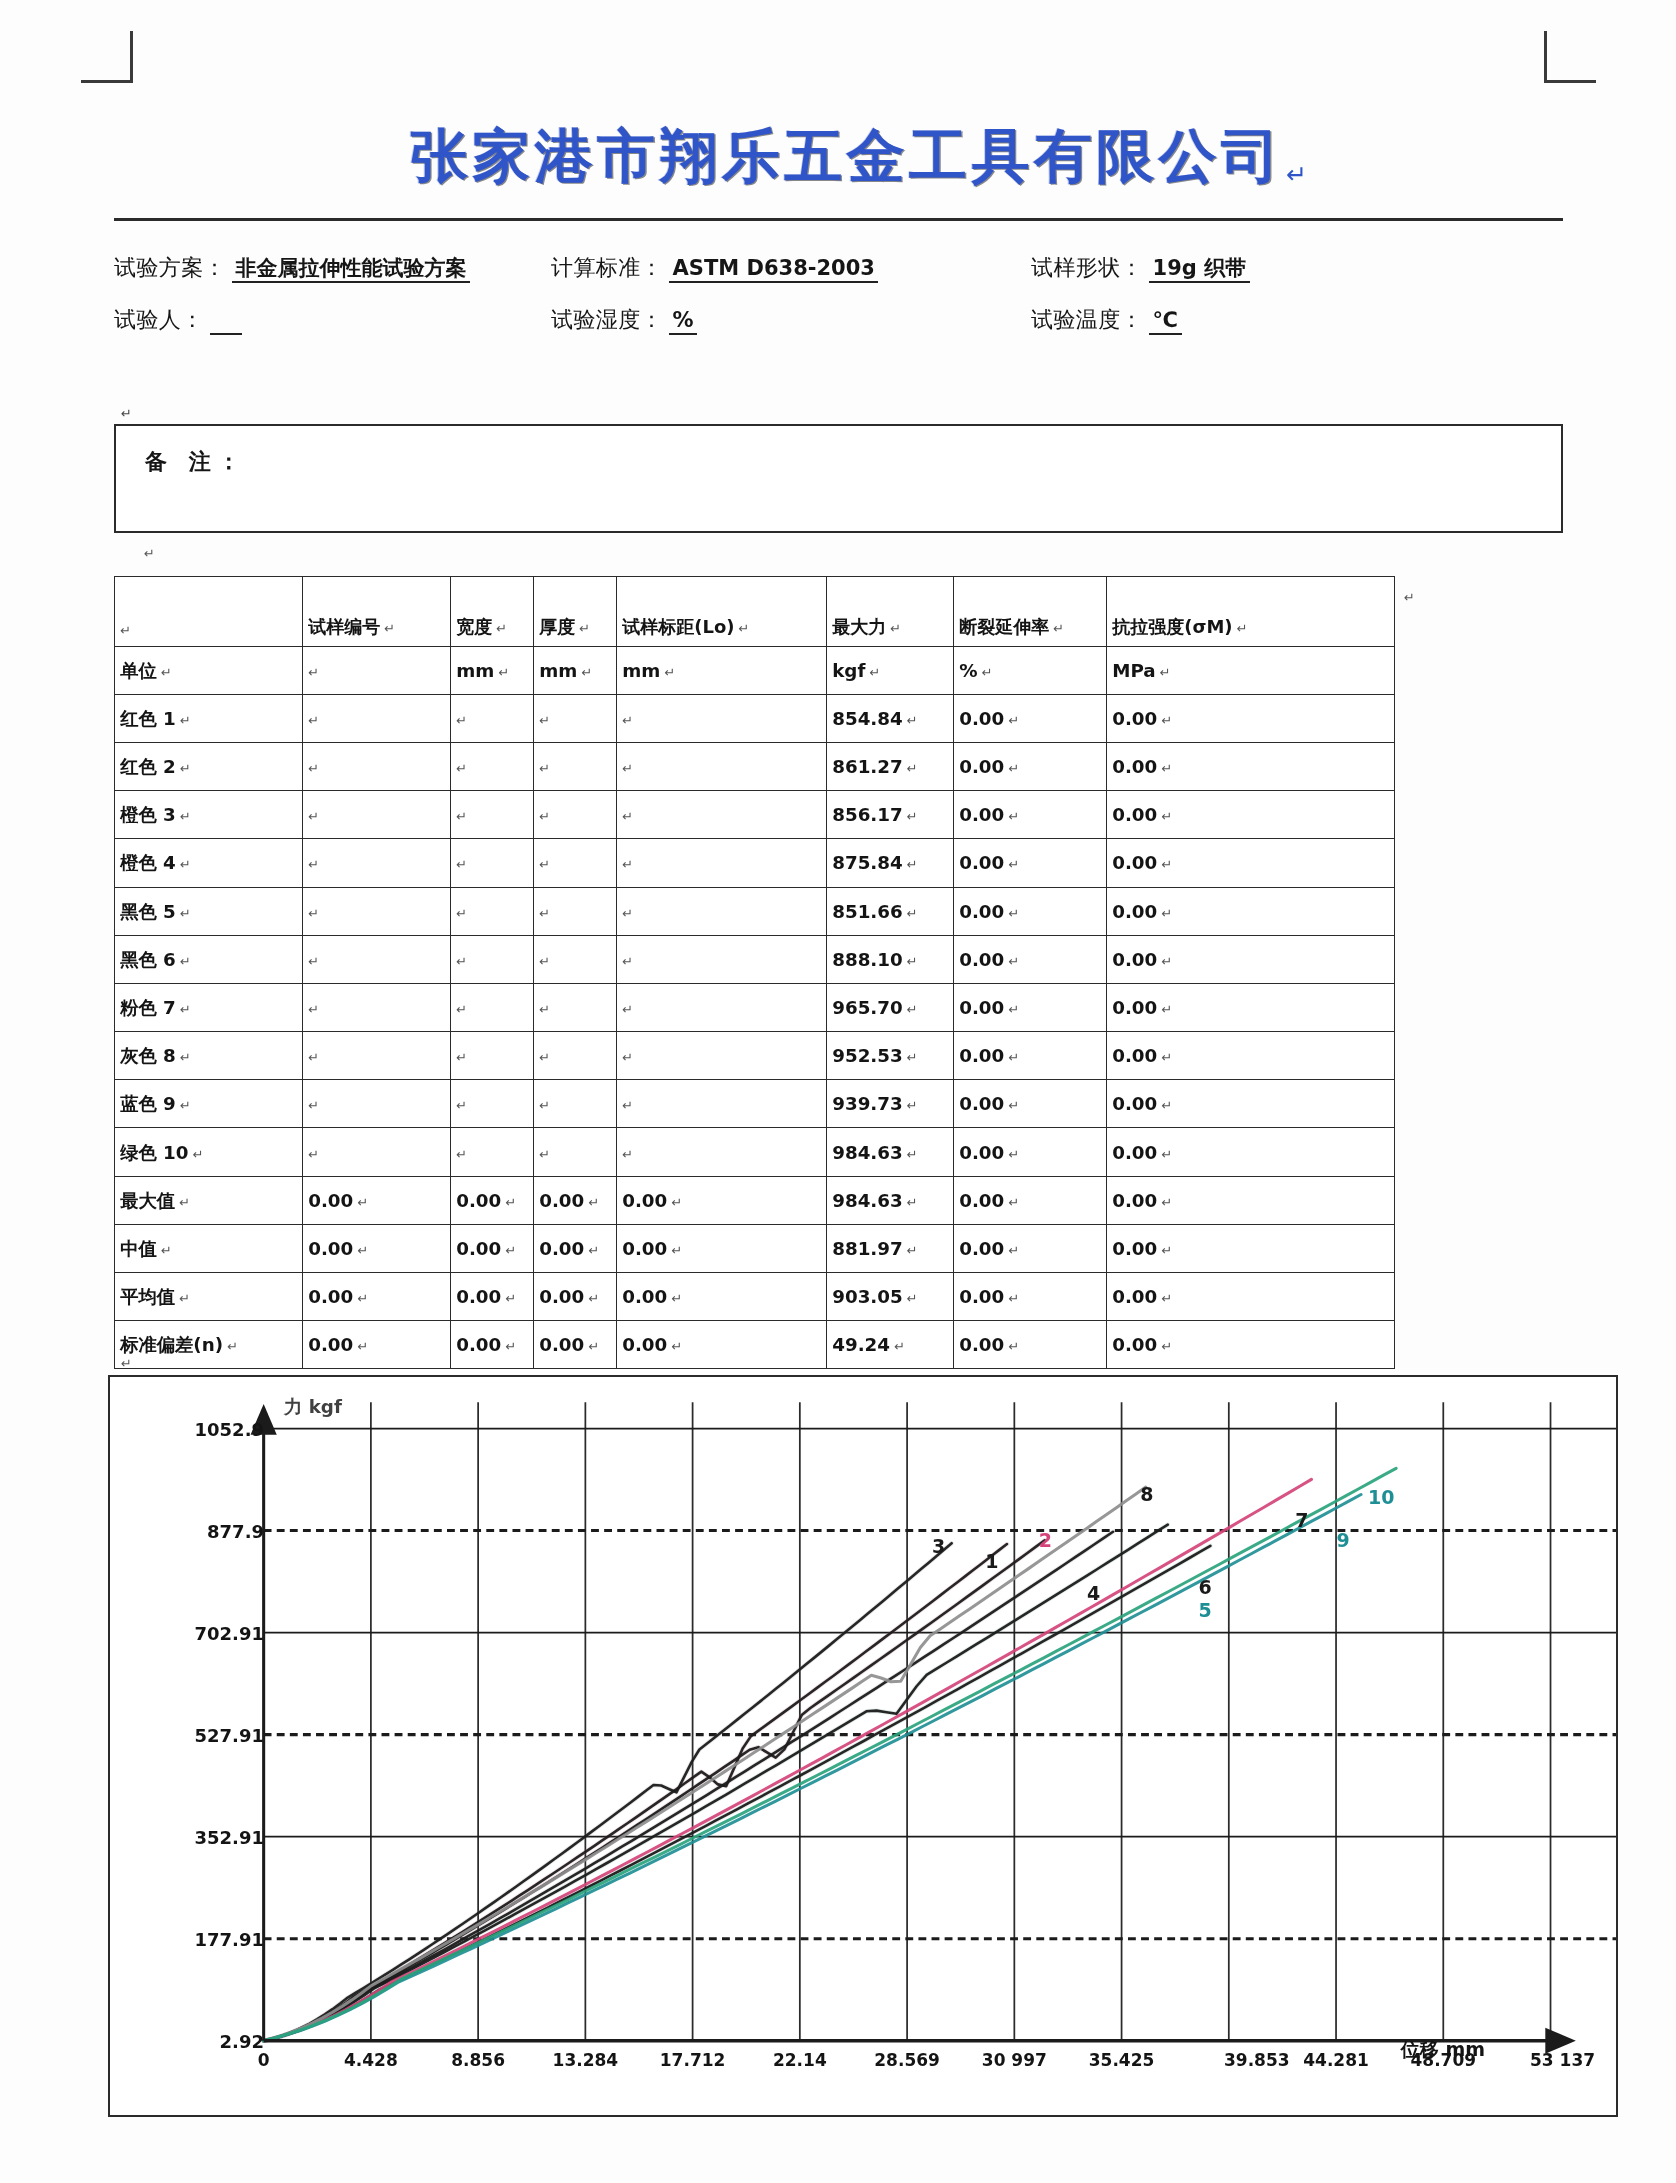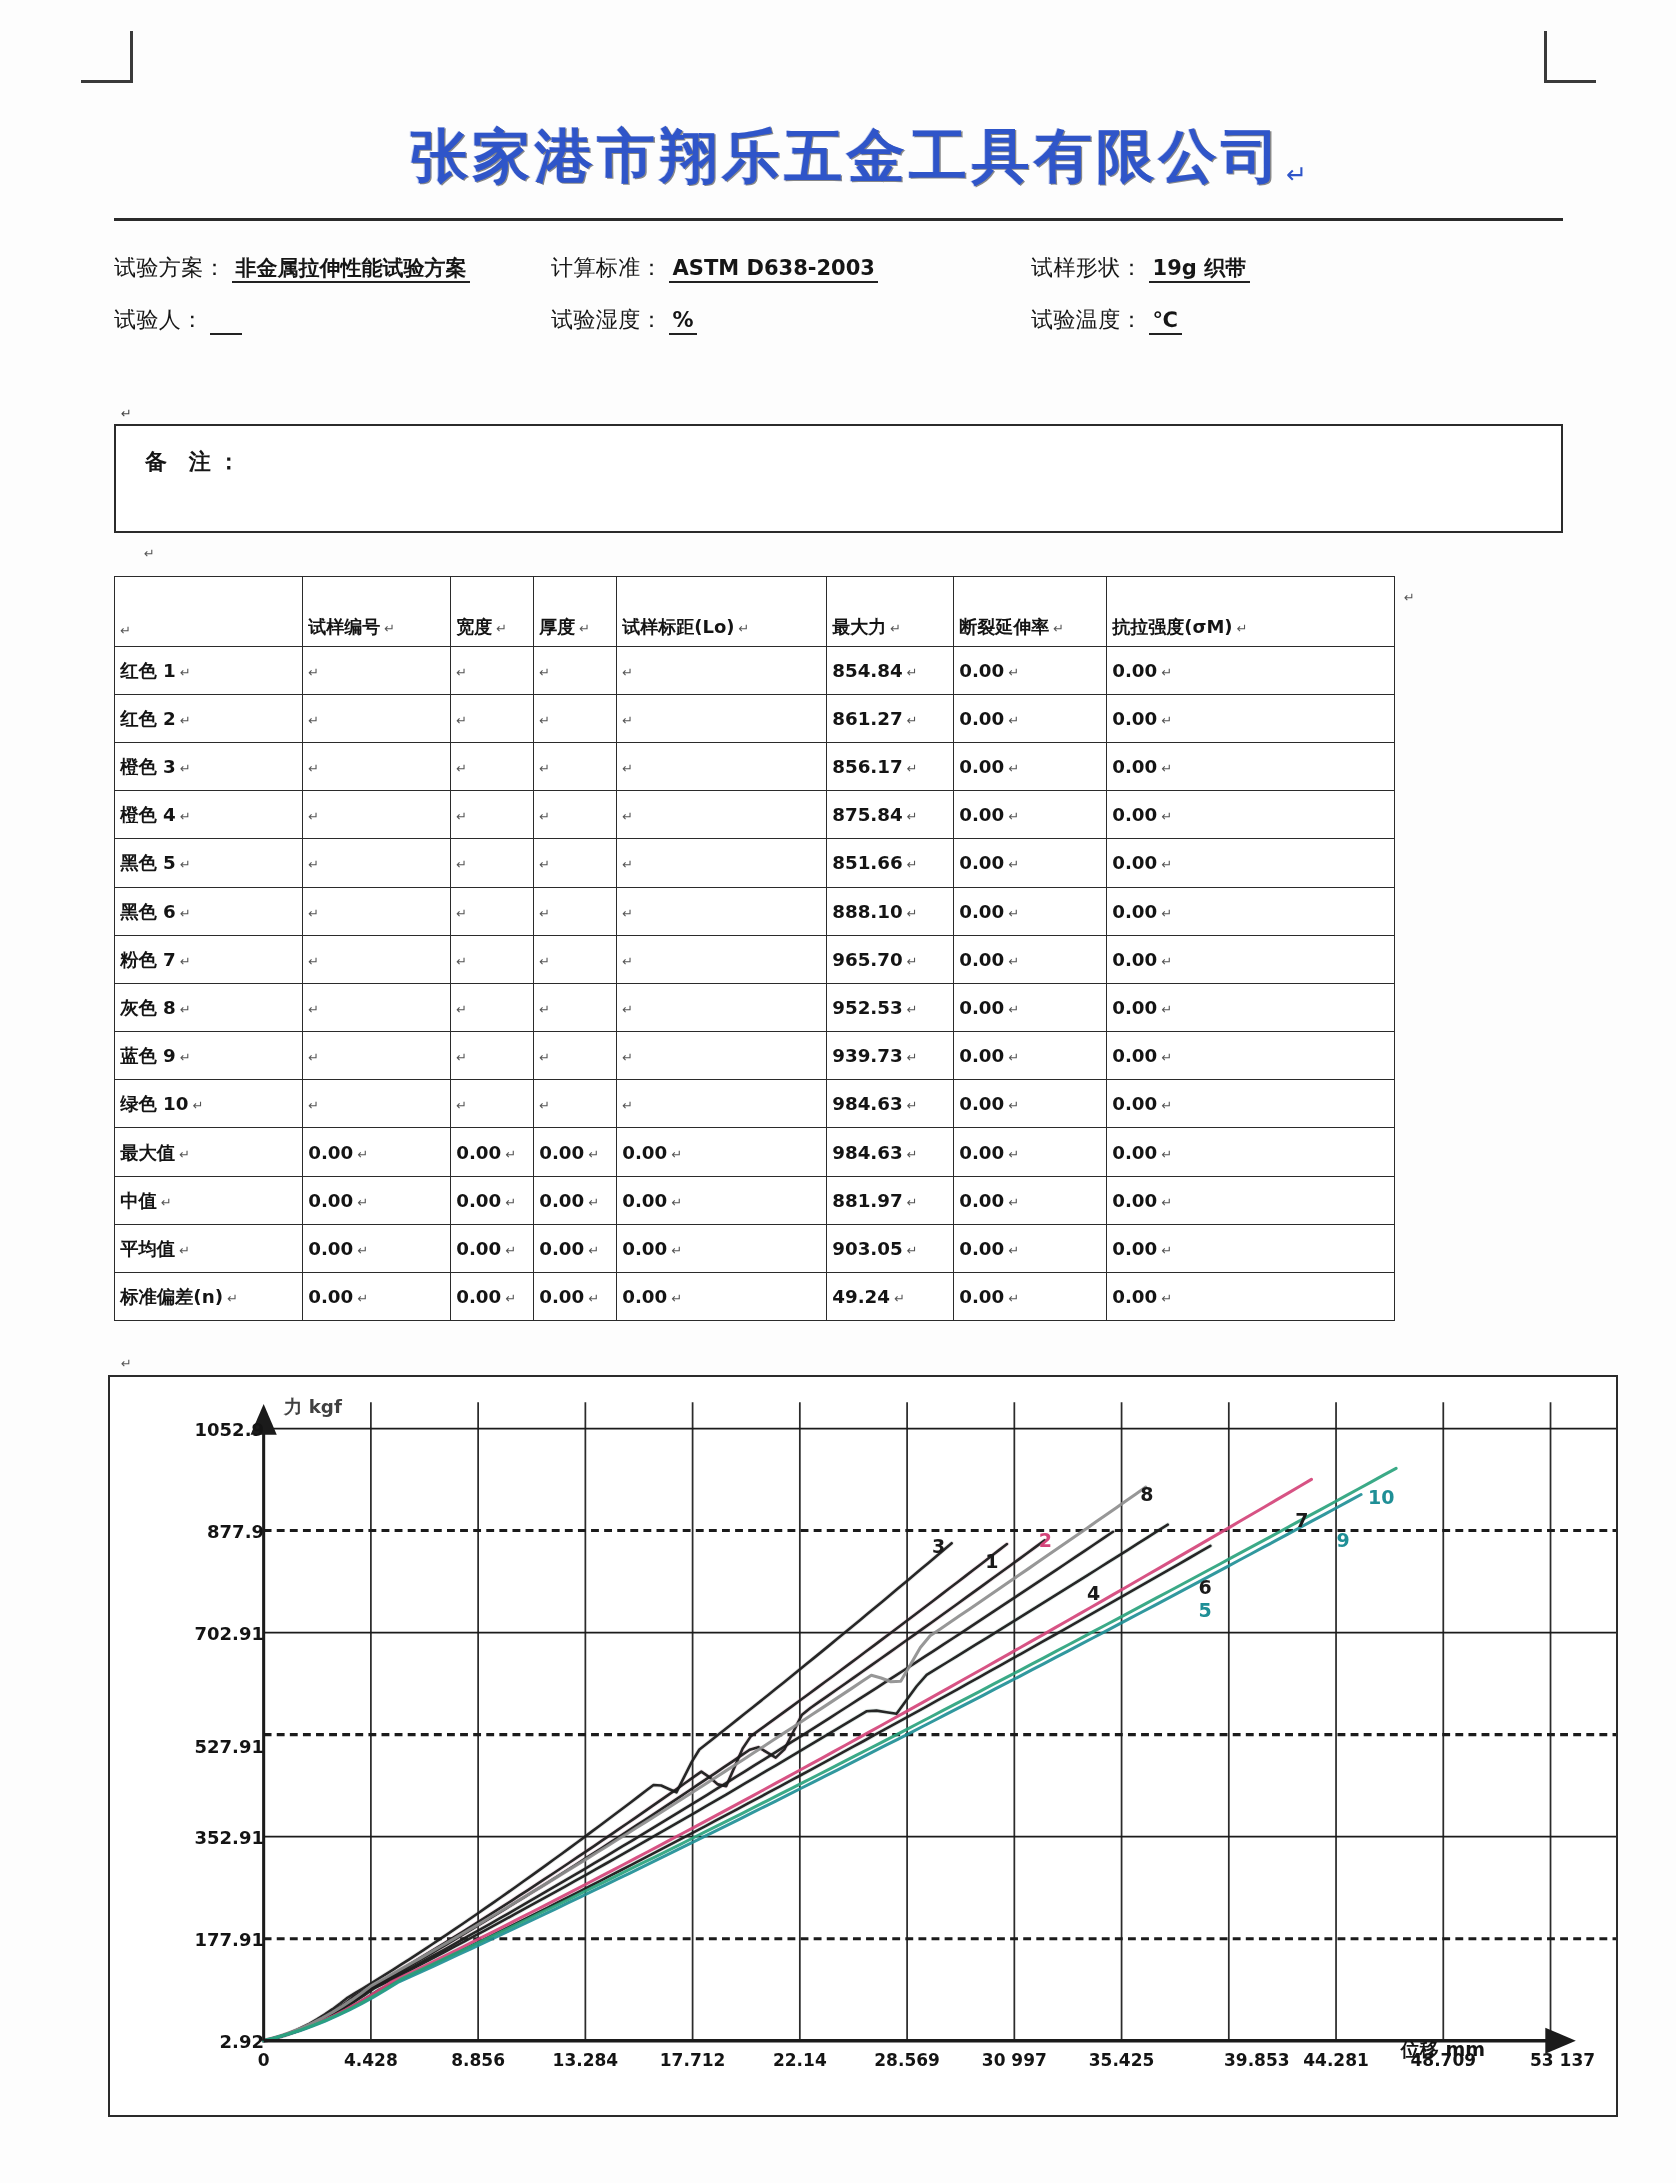--- a/index.html
+++ b/index.html
@@ -196,20 +196,30 @@
     <tbody id="tbl-body">
         <tr class="hdr">
           <td><span class="tiny"> ↵</span></td>
           <td>试样编号<span class="tiny"> ↵</span></td>
           <td>宽度<span class="tiny"> ↵</span></td>
           <td>厚度<span class="tiny"> ↵</span></td>
           <td>试样标距(Lo)<span class="tiny"> ↵</span></td>
           <td>最大力<span class="tiny"> ↵</span></td>
           <td>断裂延伸率<span class="tiny"> ↵</span></td>
           <td>抗拉强度(σM)<span class="tiny"> ↵</span></td>
+        </tr>
+        <tr>
+          <td>单位<span class="tiny"> ↵</span></td>
+          <td><span class="tiny"> ↵</span></td>
+          <td>mm<span class="tiny"> ↵</span></td>
+          <td>mm<span class="tiny"> ↵</span></td>
+          <td>mm<span class="tiny"> ↵</span></td>
+          <td>kgf<span class="tiny"> ↵</span></td>
+          <td>%<span class="tiny"> ↵</span></td>
+          <td>MPa<span class="tiny"> ↵</span></td>
         </tr>
         <tr>
           <td class="num">红色 1<span class="tiny"> ↵</span></td>
           <td class="num"><span class="tiny"> ↵</span></td>
           <td class="num"><span class="tiny"> ↵</span></td>
           <td class="num"><span class="tiny"> ↵</span></td>
           <td class="num"><span class="tiny"> ↵</span></td>
           <td class="num">854.84<span class="tiny"> ↵</span></td>
           <td class="num">0.00<span class="tiny"> ↵</span></td>
           <td class="num">0.00<span class="tiny"> ↵</span></td>
@@ -402,21 +412,21 @@
       <g>
         <line x1="352" y1="1520" x2="3300" y2="1520" stroke="#1b1b1b" stroke-width="8"></line>
         <polygon points="3358,1520 3288,1490 3288,1550" fill="#1b1b1b"></polygon>
       </g>
     </svg>
 
     <div class="ylab-holder" id="ylabs">
         <div class="ylab" style="top: 6.98225%;">1052.9</div>
         <div class="ylab" style="top: 20.8089%;">877.9</div>
         <div class="ylab" style="top: 34.6348%;">702.91</div>
-        <div class="ylab" style="top: 48.4615%; margin-top: 11px;">527.91</div>
+        <div class="ylab" style="top: 48.4615%;">527.91</div>
         <div class="ylab" style="top: 62.2882%;">352.91</div>
         <div class="ylab" style="top: 76.1149%;">177.91</div>
         <div class="ylab" style="top: 89.9408%;">2.92</div>
       </div>
     <div id="xlabs">
         <div class="xlab" style="left: 10.2029%; top: 91.2426%;">0</div>
         <div class="xlab" style="left: 17.3235%; top: 91.2426%;">4.428</div>
         <div class="xlab" style="left: 24.4442%; top: 91.2426%;">8.856</div>
         <div class="xlab" style="left: 31.5648%; top: 91.2426%;">13.284</div>
         <div class="xlab" style="left: 38.6855%; top: 91.2426%;">17.712</div>

